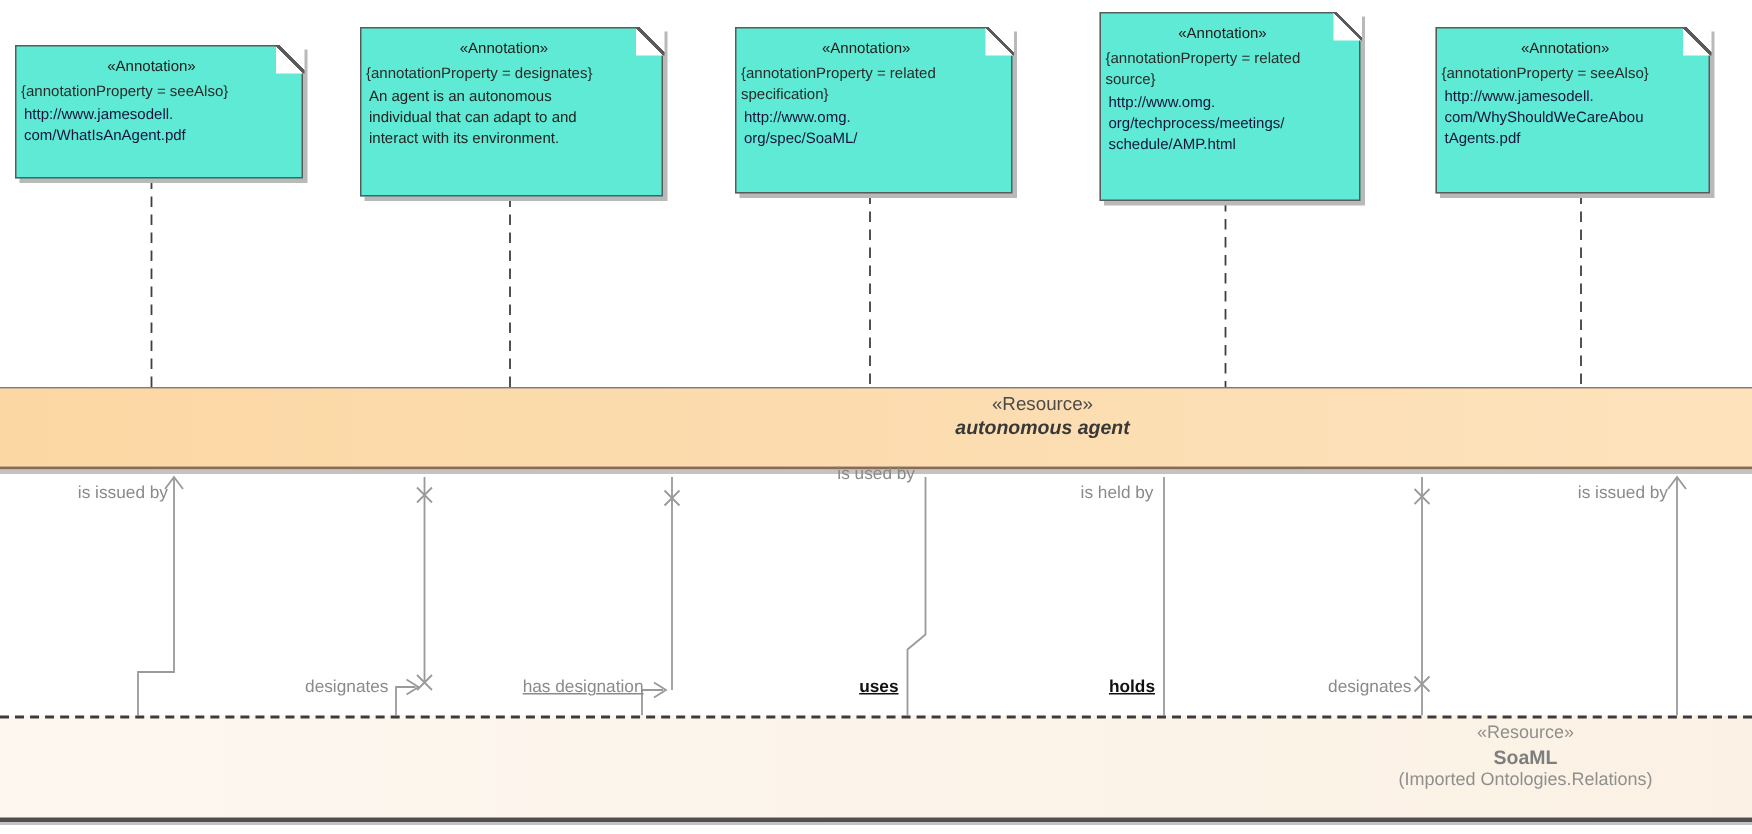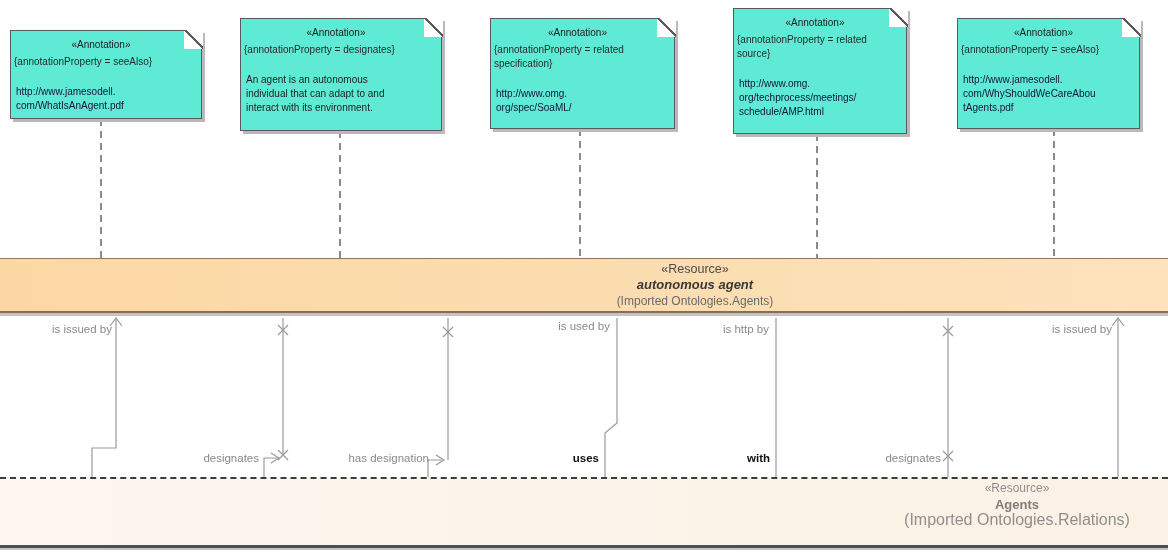--- a/index.html
+++ b/index.html
@@ -21,21 +21,21 @@
     background:linear-gradient(to bottom left,
       #ffffff 0%, #ffffff 44%, #5a5a5a 44%, #5a5a5a 52%, #ffffff 52%);
   }
   .note .stereo{
     text-align:center; margin:7px 14px 3px 4px; color:#1c1c1c;
   }
   .note .prop{
     margin:0 2px 0 3px; white-space:pre-line; color:#2a2a2a;
   }
   .note .body{
-    margin:16px 2px 0 5px; white-space:pre-line; color:#14143c;
+    margin:1px 2px 0 5px; white-space:pre-line; color:#14143c;
   }
   
   #wires{position:absolute; left:0; top:0;}
   
   .agent-bar{
     position:absolute; left:0; top:258px; width:1168px; height:55px;
     background:linear-gradient(to right,#fbd7a3,#fde2bc);
     border-top:1.5px solid #96755a; border-bottom:2px solid #8d6b4e;
     box-shadow:0 3px 0 #c3c3c3;
     box-sizing:border-box;
@@ -54,26 +54,26 @@
     border-top:2px dashed #3c3c3c; border-bottom:3px solid #4f4f4f;
     box-shadow:0 2px 0 #c3c3c3;
     box-sizing:border-box;
   }
   .thing-text{
     position:absolute; left:866px; top:481px; width:302px;
     text-align:center; line-height:15.5px;
   }
   .thing-text .stereo{font-size:12px; color:#8f8f8f;}
   .thing-text .name{font-size:13px; font-weight:bold; color:#7e7e7e;}
-  .thing-text .pkg{font-size:16px; color:#8f8f8f;}
+  .thing-text .pkg{font-size:12px; color:#8f8f8f;}
   
   .elabel{
     position:absolute; font-size:11.5px; color:#8a8a8a; white-space:nowrap;
   }
-  .elabel.bold{font-weight:bold; color:#111;}
+  .elabel.bold{font-weight:bold; color:#111;text-decoration:underline;}
 </style>
 </head>
 <body>
 
 <div id="canvas">
 
   <svg id="wires" width="1168" height="556">
 
     <g stroke="#3f3f3f" stroke-width="1.2" stroke-dasharray="7,5" fill="none">
       <path d="M101,119 V258"></path>
@@ -161,34 +161,33 @@
     <div class="prop">{annotationProperty = seeAlso}</div>
     <div class="body">http://www.jamesodell.
 com/WhyShouldWeCareAbou
 tAgents.pdf</div>
   </div>
 
   <div class="agent-bar"></div>
   <div class="agent-text">
     <div class="stereo">«Resource»</div>
     <div class="name">autonomous agent</div>
-    <div class="pkg">(Imported Ontologies.Agents)</div>
   </div>
 
   <div class="thing-bar"></div>
   <div class="thing-text">
     <div class="stereo">«Resource»</div>
-    <div class="name">Agents</div>
+    <div class="name">SoaML</div>
     <div class="pkg">(Imported Ontologies.Relations)</div>
   </div>
 
   <div class="elabel" style="top:323px;right:1056px;">is issued by</div>
-  <div class="elabel" style="top:320px;right:558px;">is used by</div>
-  <div class="elabel" style="top:323px;right:399px;">is http by</div>
+  <div class="elabel" style="top:310px;right:558px;">is used by</div>
+  <div class="elabel" style="top:323px;right:399px;">is held by</div>
   <div class="elabel" style="top:323px;right:56px;">is issued by</div>
 
   <div class="elabel" style="top:452px;right:909px;">designates</div>
-  <div class="elabel" style="top:452px;right:739px;">has designation</div>
+  <div class="elabel" style="top:452px;right:739px;text-decoration:underline;">has designation</div>
   <div class="elabel bold" style="top:452px;right:569px;">uses</div>
-  <div class="elabel bold" style="top:452px;right:398px;">with</div>
+  <div class="elabel bold" style="top:452px;right:398px;">holds</div>
   <div class="elabel" style="top:452px;right:227px;">designates</div>
 
 </div>
 
 </body></html>

